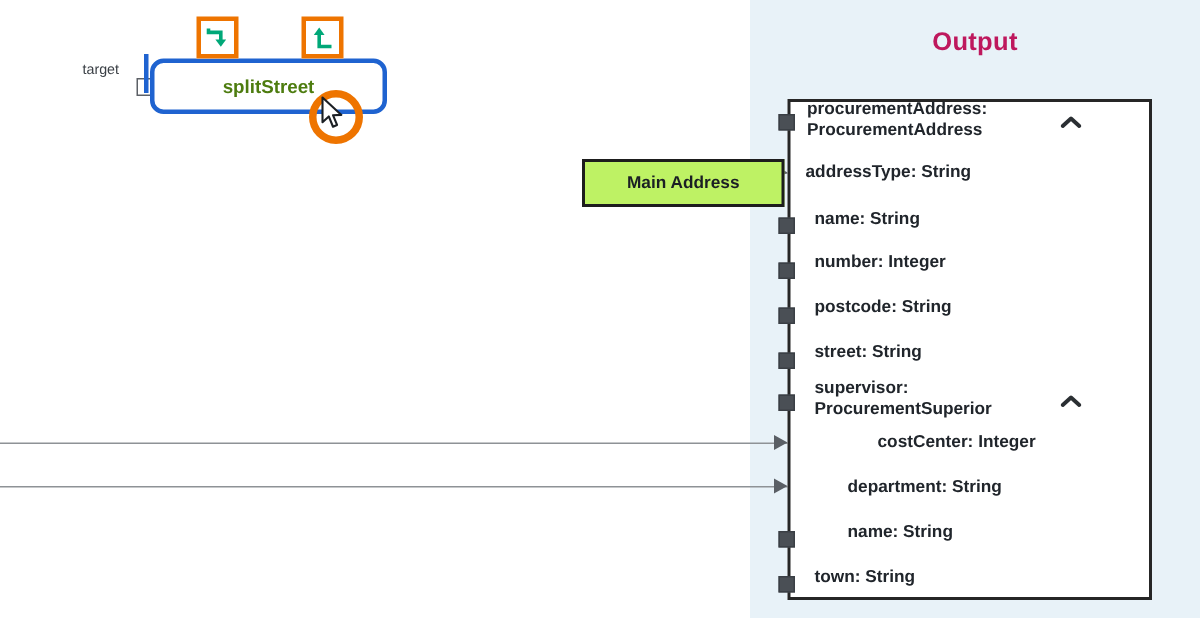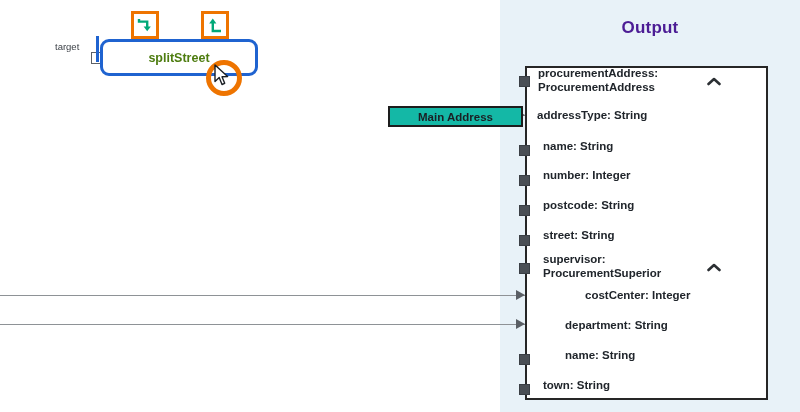--- a/index.html
+++ b/index.html
@@ -13,21 +13,21 @@
   .canvas{position:absolute;inset:0;}
 
   
   .output-panel{
     position:absolute;left:500px;top:0;width:300px;height:412px;
     background:#e8f2f8;
   }
   .output-title{
     position:absolute;left:500px;top:18px;width:300px;
     text-align:center;
-    font-size:17px;font-weight:bold;color:#4c1d95;
+    font-size:17px;font-weight:bold;color:#be185d;
     letter-spacing:.2px;
   }
 
   
   .output-box{
     position:absolute;left:525px;top:66px;width:243px;height:334px;
     background:#ffffff;border:2.5px solid #262626;
     box-sizing:border-box;
   }
 
@@ -59,22 +59,22 @@
   }
   .wire-head{
     position:absolute;width:0;height:0;
     border-top:5px solid transparent;
     border-bottom:5px solid transparent;
     border-left:9px solid #5a5f65;
   }
 
   
   .addr-box{
-    position:absolute;left:388px;top:106px;width:135px;height:21px;
-    background:#14b8a6;border:2px solid #1d1d1d;
+    position:absolute;left:388px;top:106px;width:135px;height:32px;
+    background:#bef264;border:2px solid #1d1d1d;
     box-sizing:border-box;
     display:flex;align-items:center;justify-content:center;
     font-size:11.5px;font-weight:bold;color:#1b1f24;
   }
 
   
   .node{
     position:absolute;left:100px;top:39px;width:158px;height:37px;
     background:#ffffff;border:3px solid #1f63d0;border-radius:9px;
     box-sizing:border-box;

